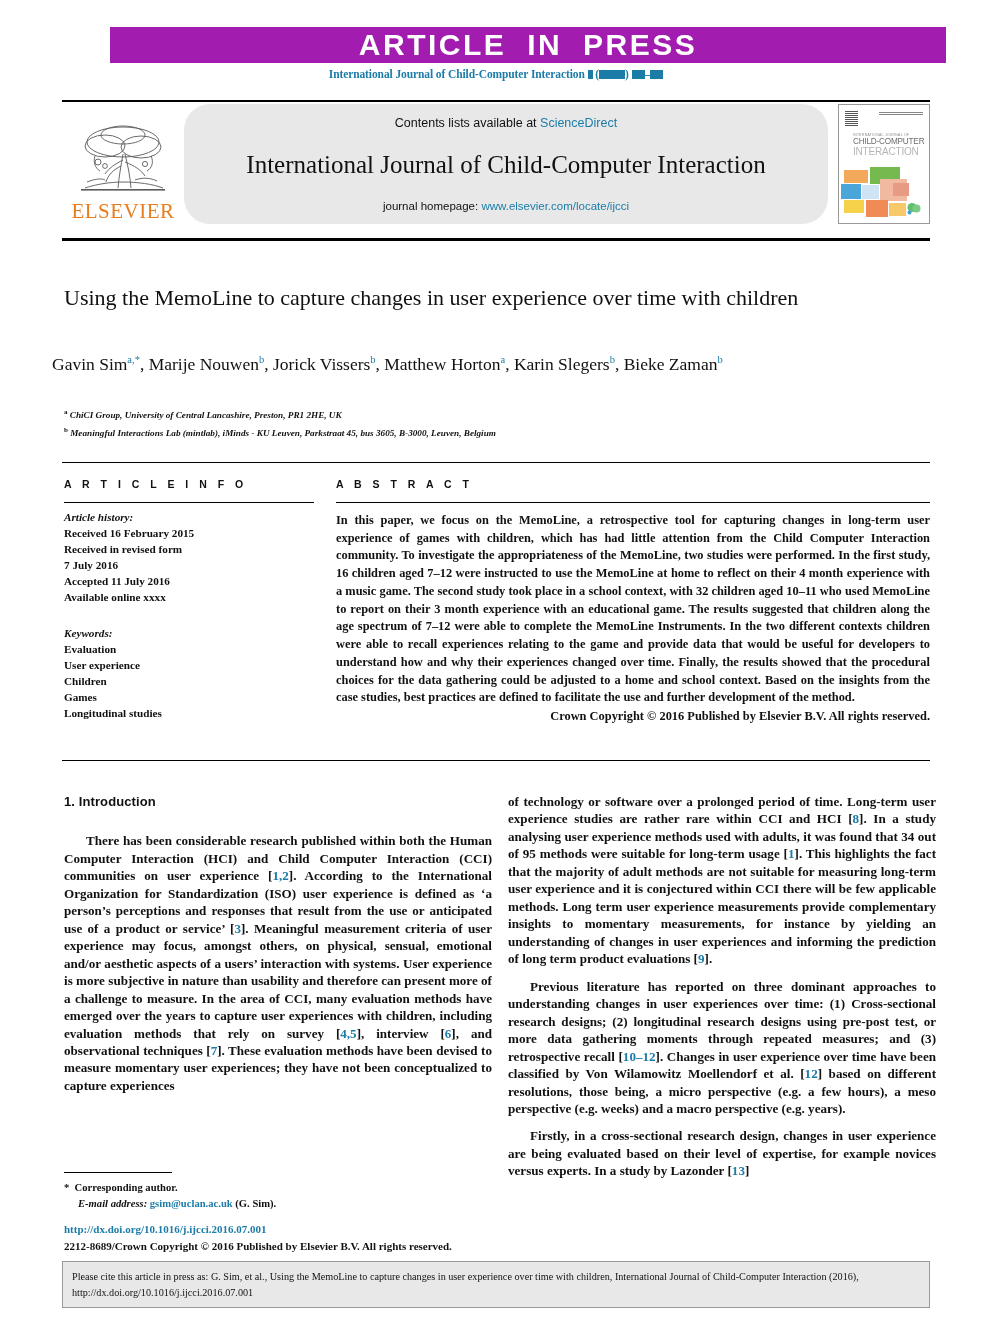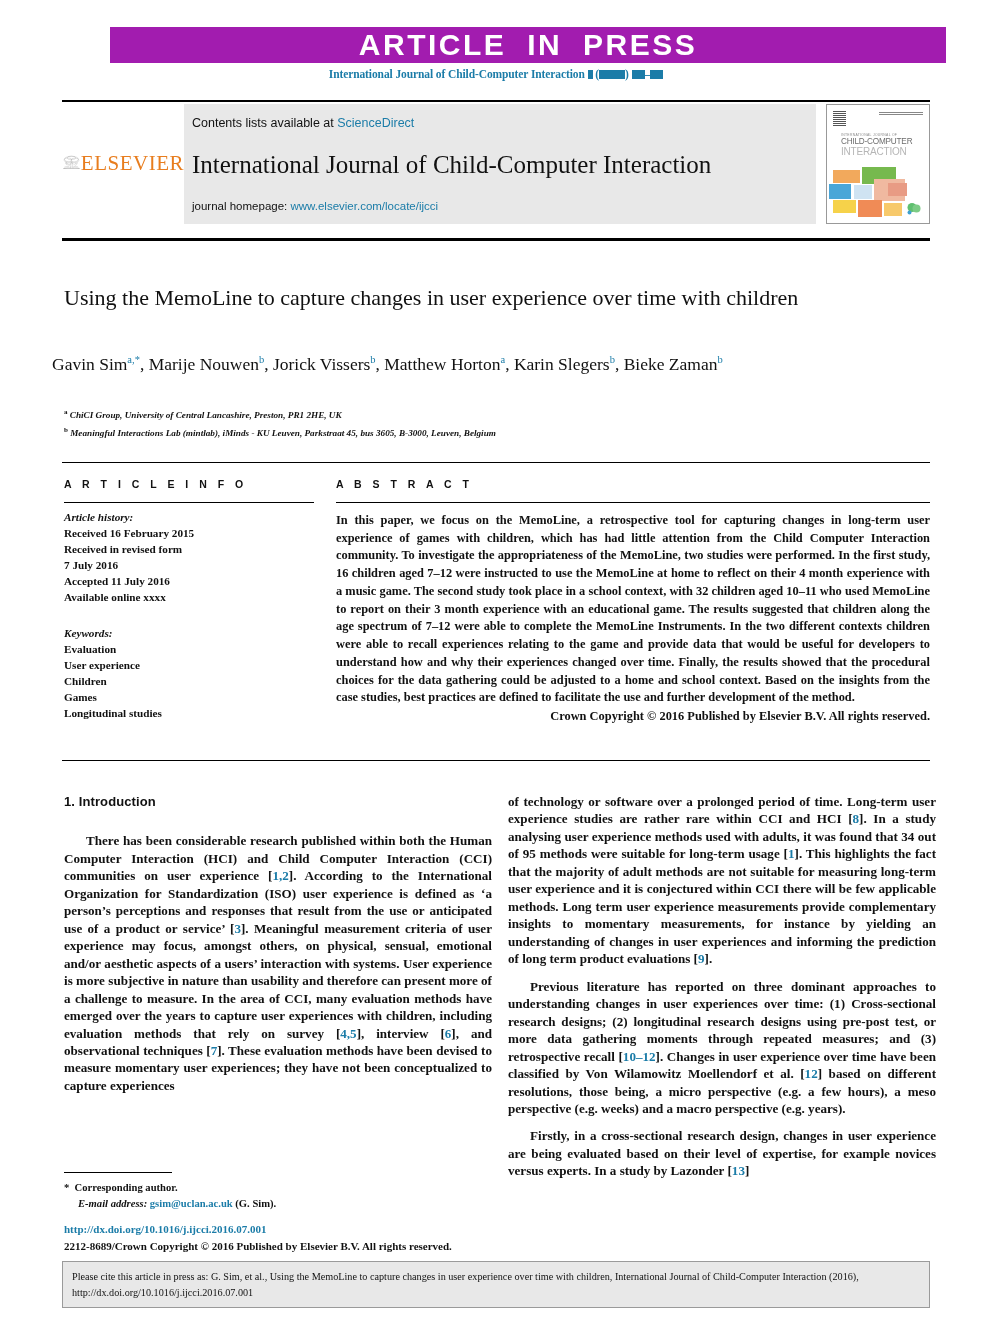--- a/index.html
+++ b/index.html
@@ -53,39 +53,40 @@
     position: absolute; left: 62px; top: 100px; width: 868px;
     border-top: 2px solid #000;
   }
   .masthead {
     position: absolute; left: 62px; top: 104px;
     width: 868px; height: 120px;
     display: flex; align-items: stretch;
   }
   .mh-logo {
     width: 122px; flex: none;
-    display: flex; flex-direction: row;
+    display: flex; flex-direction: column;
     align-items: center; justify-content: flex-end;
     padding-bottom: 2px;
   }
   .tree-svg { display: block; }
   .elsevier-word {
     font-family: "Liberation Serif", serif;
     font-size: 21px;
     letter-spacing: 0.5px;
     color: #e87d1e;
     line-height: 1;
     margin-top: 1px;
   }
   .mh-center {
     flex: 1 1 auto;
     background: #e8e8e8;
     display: flex; flex-direction: column;
-    align-items: flex-start; justify-content: space-between;
+    align-items: center; justify-content: space-between;
     padding: 12px 8px 12px 8px;
+    border-radius: 26px;
   }
   .mh-contents {
     font-family: "Liberation Sans", sans-serif;
     font-size: 12.5px;
     color: #111;
   }
   .sciencedirect { color: #1b7ca8; }
   .mh-title {
     font-family: "Liberation Serif", serif;
     font-size: 25px;
@@ -93,21 +94,21 @@
     text-align: center;
     line-height: 1.1;
   }
   .mh-homepage {
     font-family: "Liberation Sans", sans-serif;
     font-size: 11.5px;
     color: #111;
   }
   .mh-homepage .url { color: #1b7ca8; }
   .mh-cover {
-    width: 104px; flex: none;
+    width: 92px; flex: none;
     margin-left: 10px;
     border: 1px solid #999;
     background: #fff;
     position: relative;
     overflow: hidden;
   }
 
   
   .cov-top { position: absolute; left: 0; top: 0; width: 100%; height: 52%; background: #fff; }
   .cov-elsevier { position: absolute; left: 6px; top: 6px; width: 13px; height: 16px; background:

